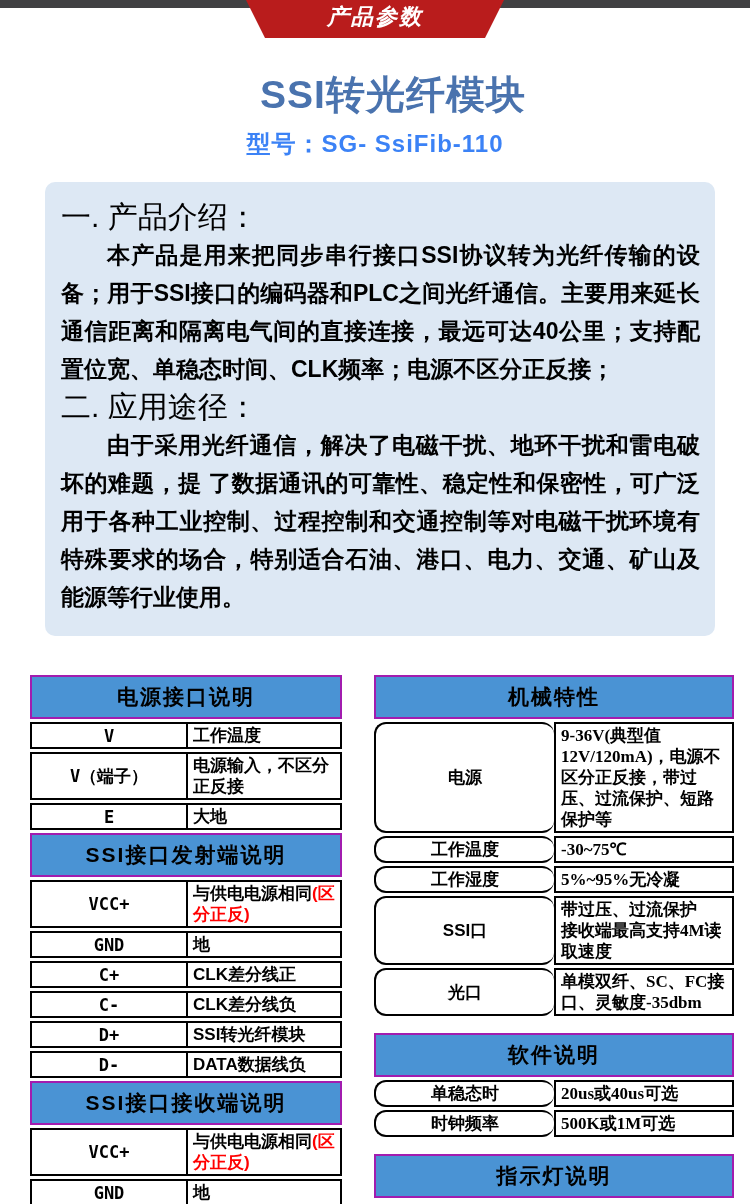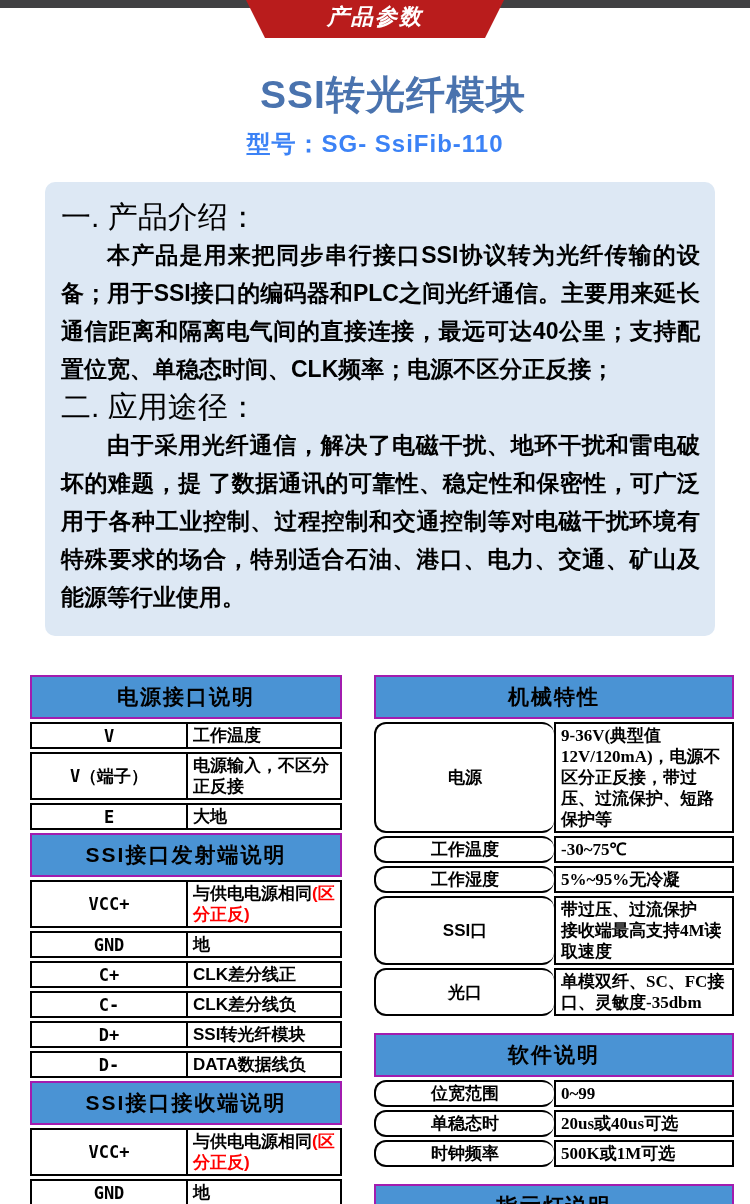--- a/index.html
+++ b/index.html
@@ -203,24 +203,20 @@
       </tr>
     </tbody>
       </table>
 
     <table class="spec-table">
       <tbody>
           <tr>
         <th class="section-header" colspan="2">软件说明</th>
       </tr>
       <tr>
-        <td class="pin-cell">位宽范围</td>
-        <td class="desc-cell">0~99</td>
-      </tr>
-      <tr>
         <td class="pin-cell">单稳态时</td>
         <td class="desc-cell">20us或40us可选</td>
       </tr>
       <tr>
         <td class="pin-cell">时钟频率</td>
         <td class="desc-cell">500K或1M可选</td>
       </tr>
     </tbody>
       </table>
 

